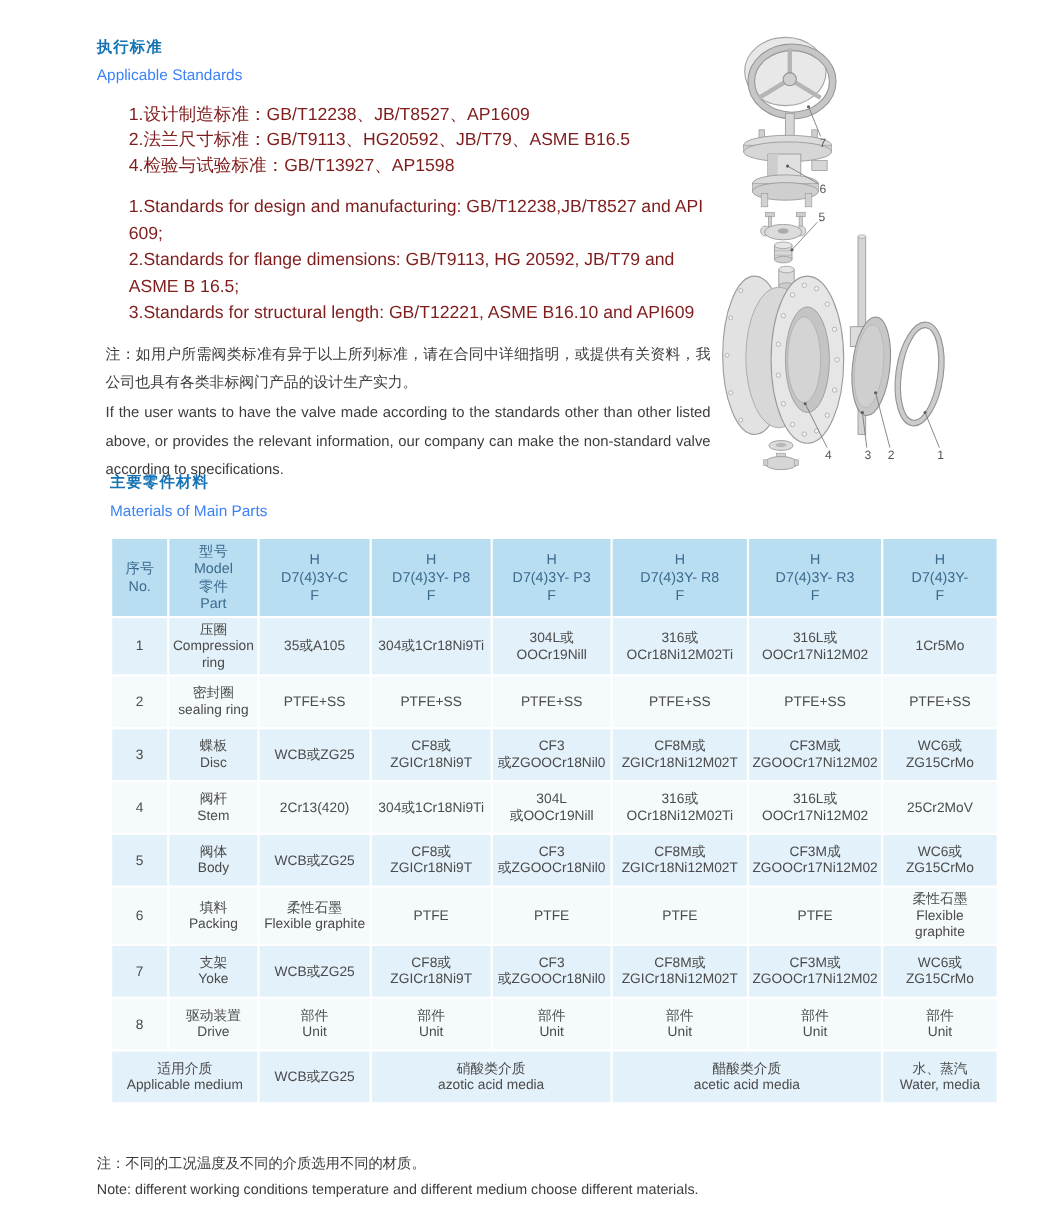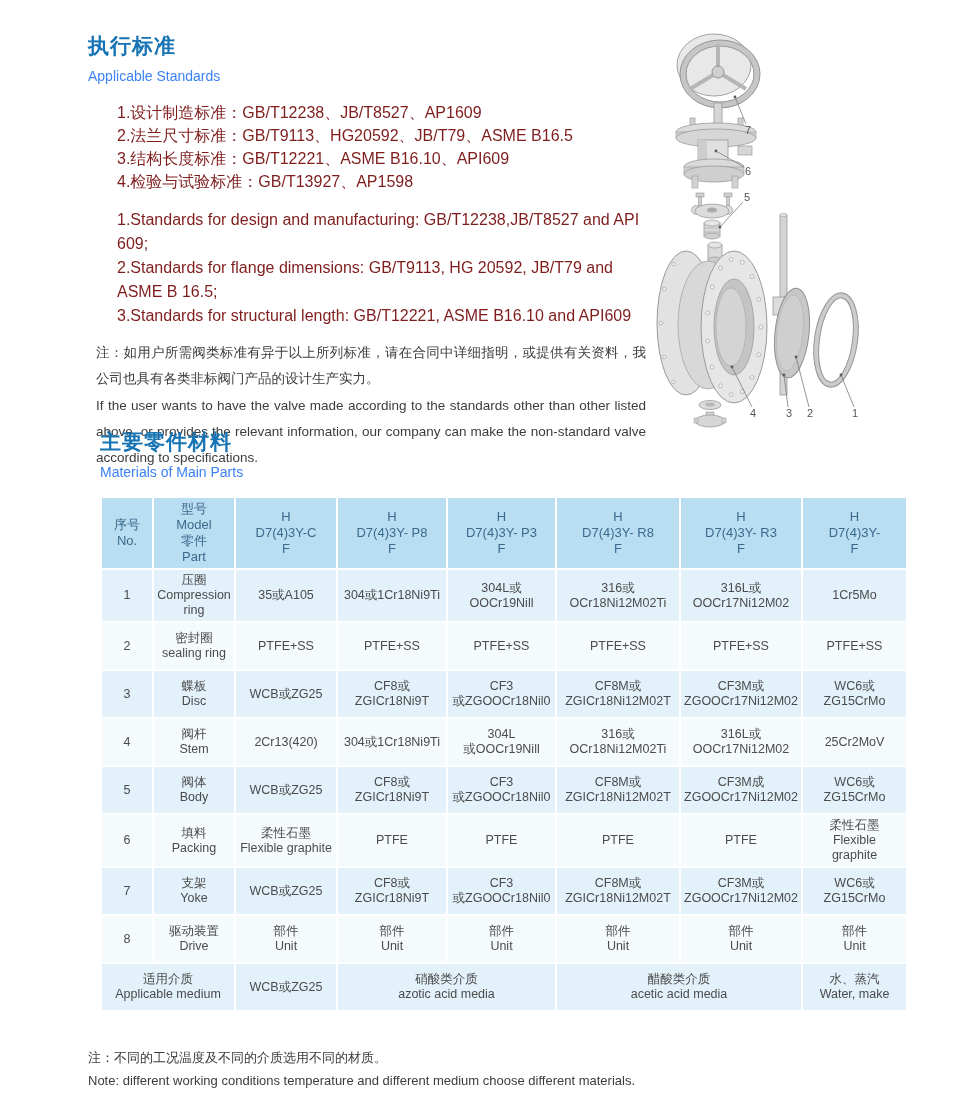--- a/index.html
+++ b/index.html
@@ -1,21 +1,21 @@
 <!DOCTYPE html>
 <html><head>
 <meta charset="utf-8">
 <style>
   html,body{margin:0;padding:0;background:#ffffff;}
   .page{
     position:relative;width:960px;height:1100px;background:#ffffff;
     font-family:"Liberation Sans","DejaVu Sans",sans-serif;color:#4a4a4a;overflow:hidden;
   }
   
-  .sec-title-zh{font-size:21px;font-weight:bold;color:#1673b4;letter-spacing:1px;line-height:1.15;}
+  .sec-title-zh{font-size:14px;font-weight:bold;color:#1673b4;letter-spacing:1px;line-height:1.15;}
   .sec-title-en{font-size:14px;color:#3b82f6;margin-top:10px;}
   
   .std-block{position:absolute;left:88px;top:34px;width:558px;}
   .std-list{margin-top:17px;}
   .std-list div{font-size:16px;color:#7f1d1d;line-height:23px;margin-left:29px;}
   .std-list.en{margin-top:15px;}
   .std-list.en div{line-height:24px;}
   .std-note{margin-top:12px;font-size:13.5px;color:#3c3c3c;line-height:26px;text-align:justify;}
   .std-note p{margin:0 0 1px 8px;}
   
@@ -47,21 +47,20 @@
 
 <div class="page">
 
   <div class="std-block">
     <div class="sec-title-zh">执行标准</div>
     <div class="sec-title-en">Applicable Standards</div>
 
     <div class="std-list zh">
       <div>1.设计制造标准：GB/T12238、JB/T8527、AP1609</div>
       <div>2.法兰尺寸标准：GB/T9113、HG20592、JB/T79、ASME B16.5</div>
-      <div>3.结构长度标准：GB/T12221、ASME B16.10、API609</div>
       <div>4.检验与试验标准：GB/T13927、AP1598</div>
     </div>
 
     <div class="std-list en">
       <div>1.Standards for design and manufacturing: GB/T12238,JB/T8527 and API 609;</div>
       <div>2.Standards for flange dimensions: GB/T9113, HG 20592, JB/T79 and ASME B 16.5;</div>
       <div>3.Standards for structural length: GB/T12221, ASME B16.10 and API609</div>
     </div>
 
     <div class="std-note">
@@ -377,21 +376,21 @@
       </tr>
       <tr class="odd">
         <td colspan="2">适用介质
 Applicable medium</td>
         <td>WCB或ZG25</td>
         <td colspan="2">硝酸类介质
 azotic acid media</td>
         <td colspan="2">醋酸类介质
 acetic acid media</td>
         <td>水、蒸汽
-Water, make</td>
+Water, media</td>
       </tr>
     </tbody>
       </table>
   </div>
 
   <div class="foot-notes">
     <div>注：不同的工况温度及不同的介质选用不同的材质。</div>
     <div>Note: different working conditions temperature and different medium choose different materials.</div>
   </div>
 

